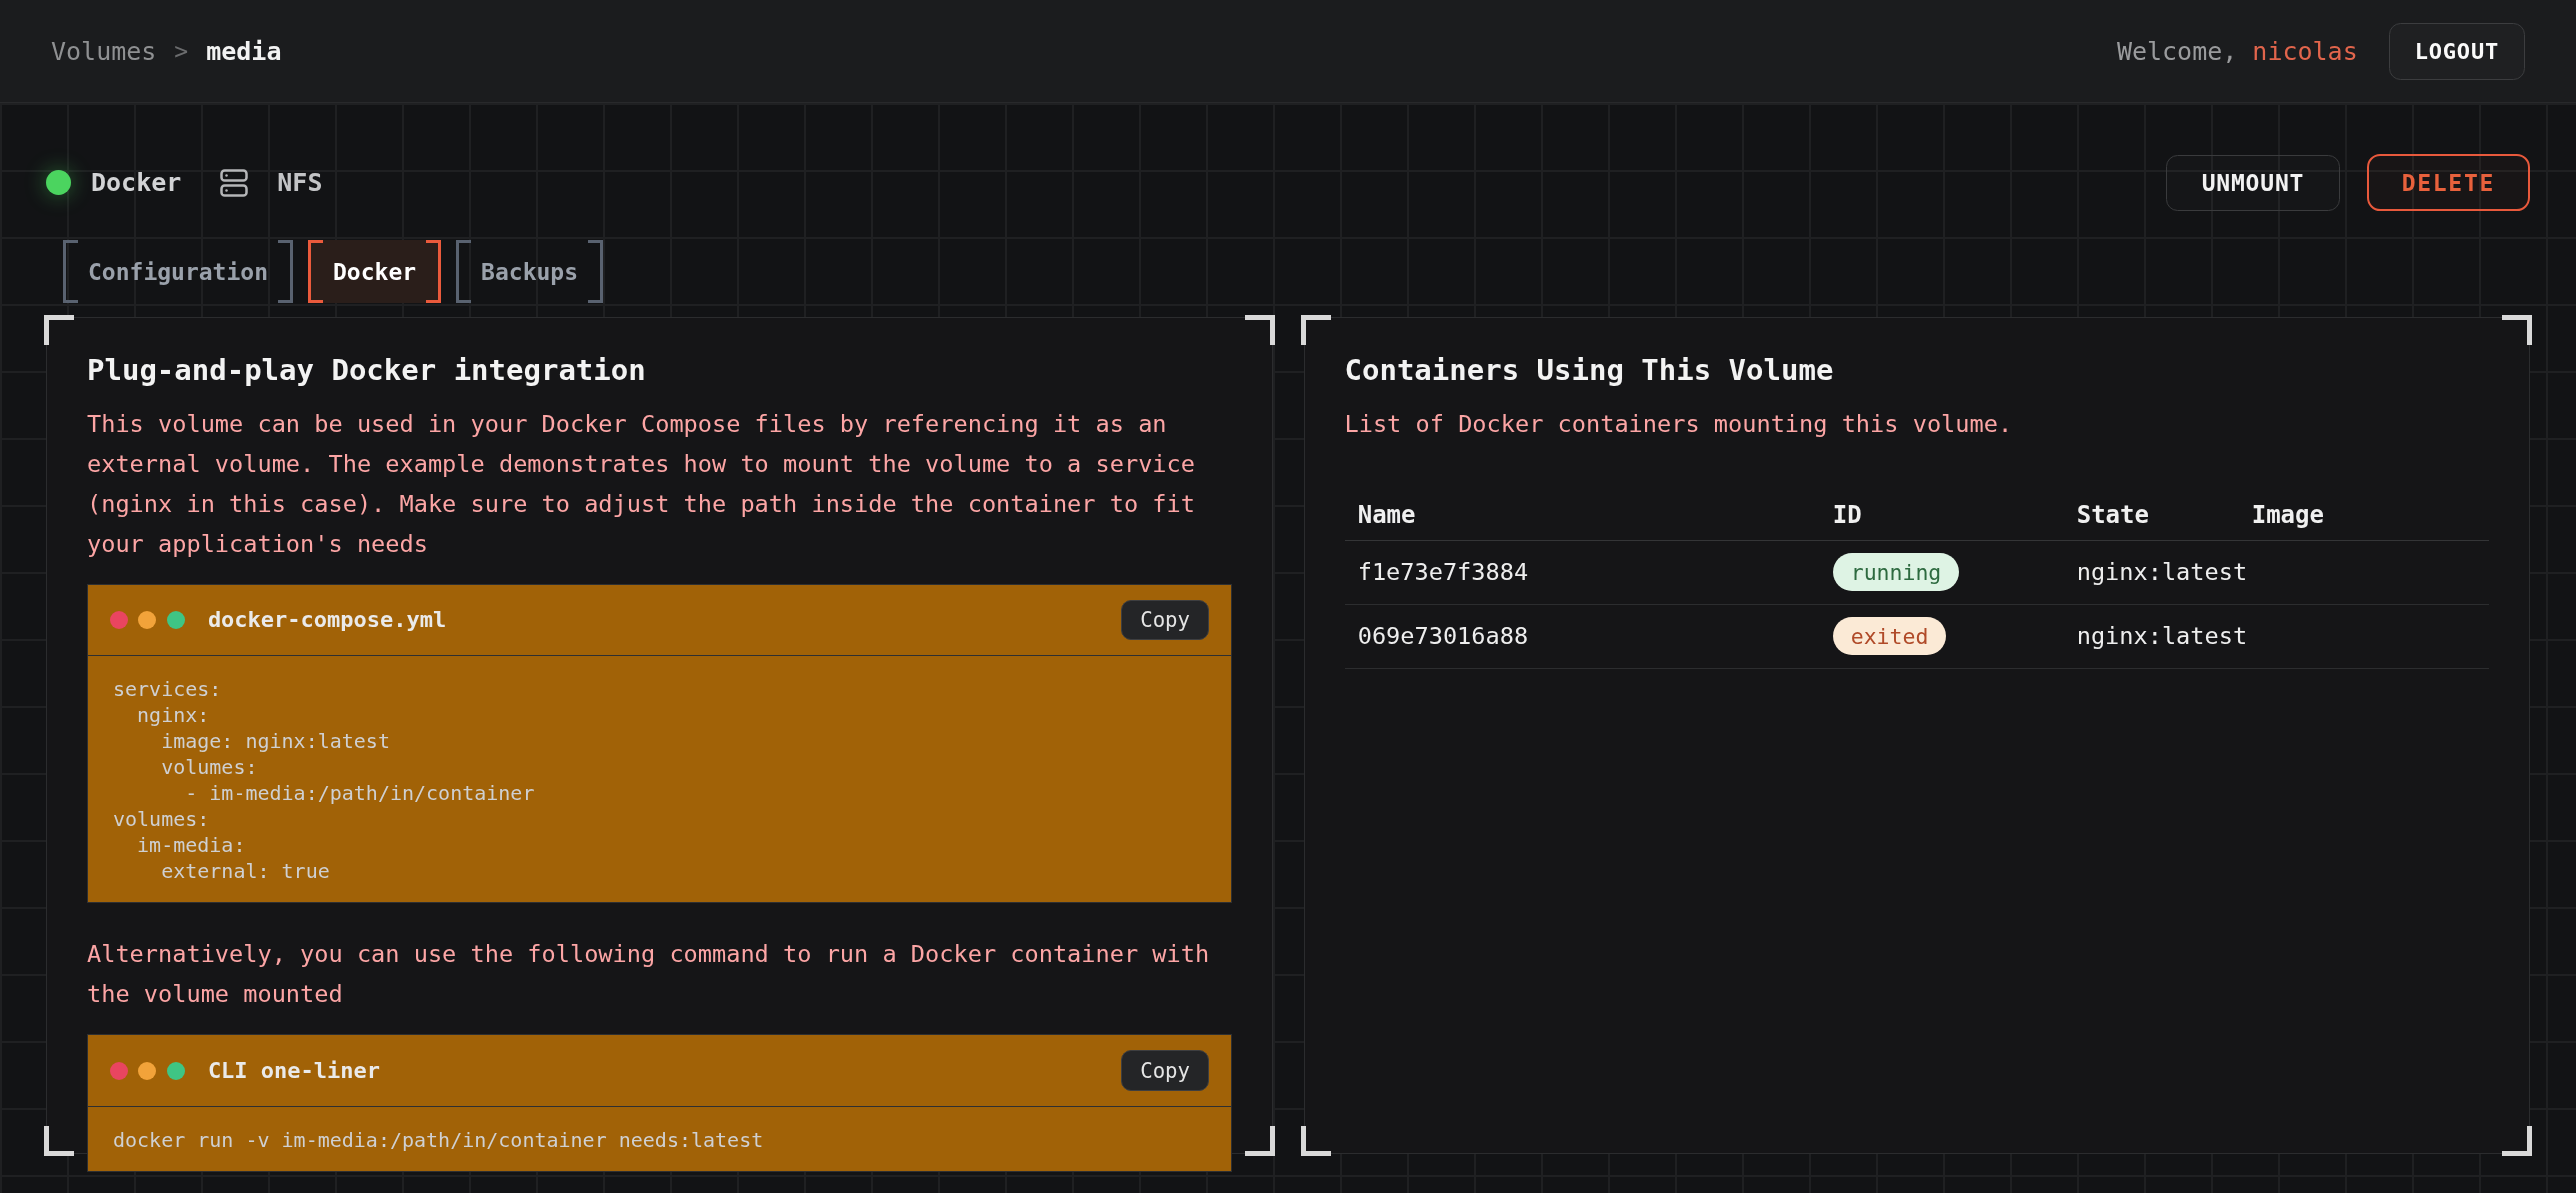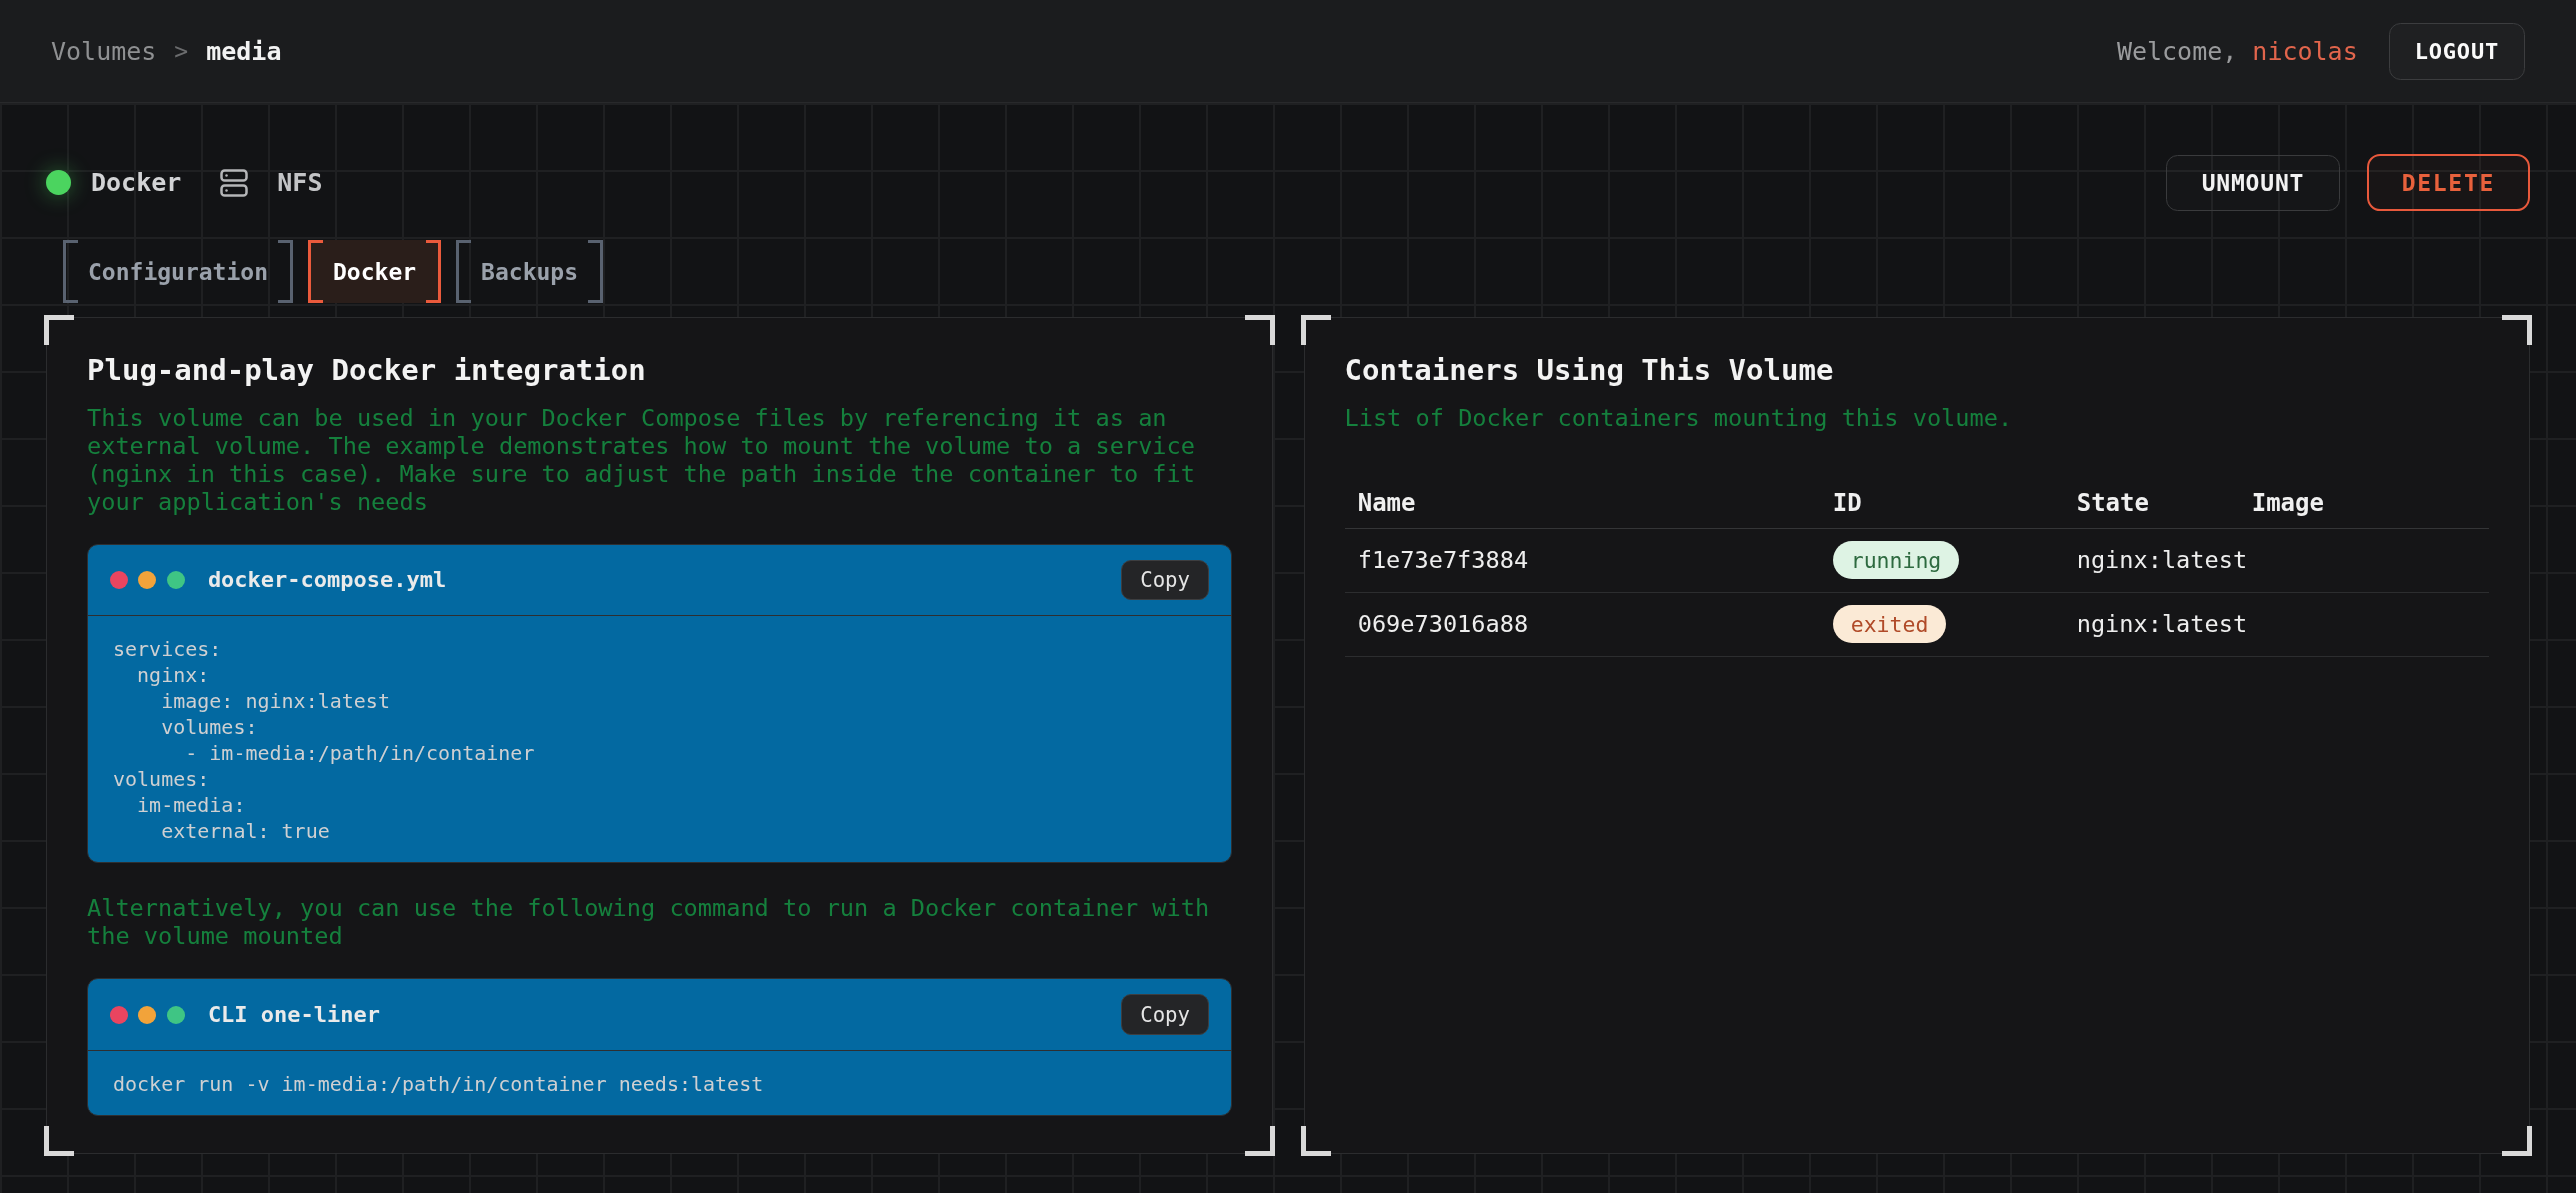--- a/index.html
+++ b/index.html
@@ -87,26 +87,26 @@
     background:#151517; border:1.7px solid #2b2c2e;
     padding:35px 40px;
   }
   .corner { position:absolute; width:30px; height:30px; border:5px solid #d9d9d9; }
   .c-tl { top:-3.3px; left:-3.3px;  border-right:none; border-bottom:none; }
   .c-tr { top:-3.3px; right:-3.3px; border-left:none;  border-bottom:none; }
   .c-bl { bottom:-3.3px; left:-3.3px;  border-right:none; border-top:none; }
   .c-br { bottom:-3.3px; right:-3.3px; border-left:none;  border-top:none; }
 
   .panel-title { font-size:29px; font-weight:bold; color:#f3f3f3; margin-bottom:16.5px; }
-  .panel-desc { font-size:23.6px; line-height:28px; color:#15803d; }
+  .panel-desc { font-size:23.6px; line-height:40px; color:#fca5a5; }
 
   
   .code-block {
-    margin-top:28px;
-    background:#0369a1; border:1.7px solid #2e2f31; border-radius:11px;
+    margin-top:20px;
+    background:#a16207; border:1.7px solid #2e2f31; border-radius:0;
     overflow:hidden;
   }
   .cb-header {
     display:flex; align-items:center;
     padding:15px 21.5px;
     border-bottom:1.7px solid #2e2f31;
   }
   .dots { display:flex; align-items:center; gap:10.7px; }
   .dot { width:18px; height:18px; border-radius:50%; }
   .dot-red { background:#e94560; }

